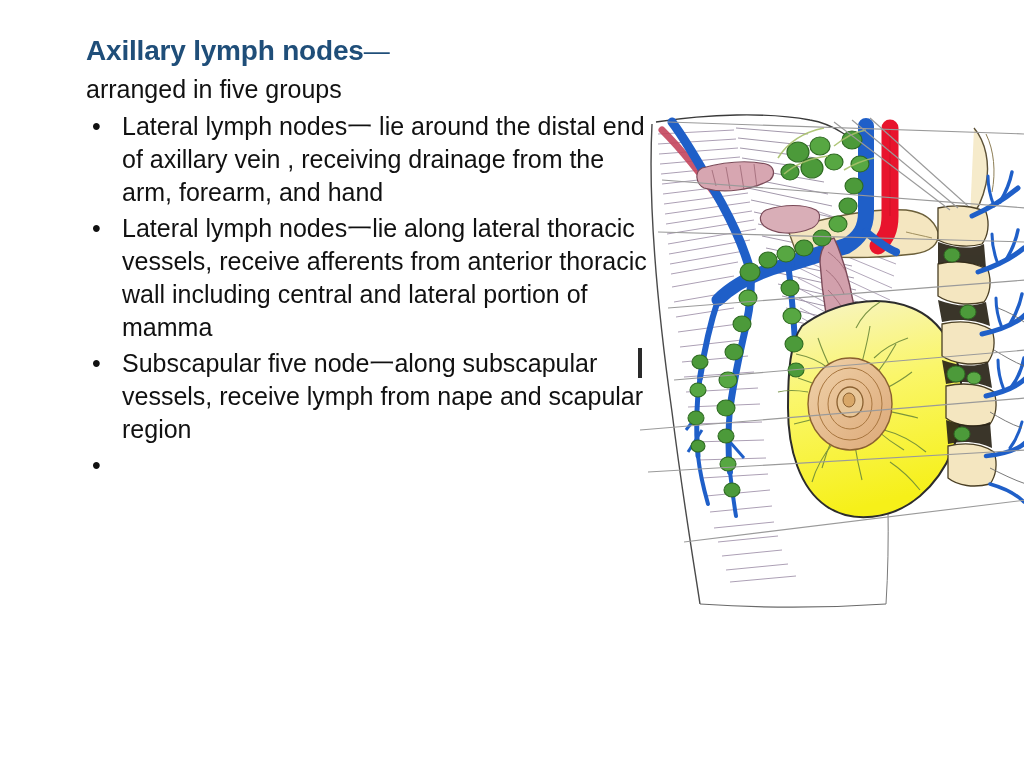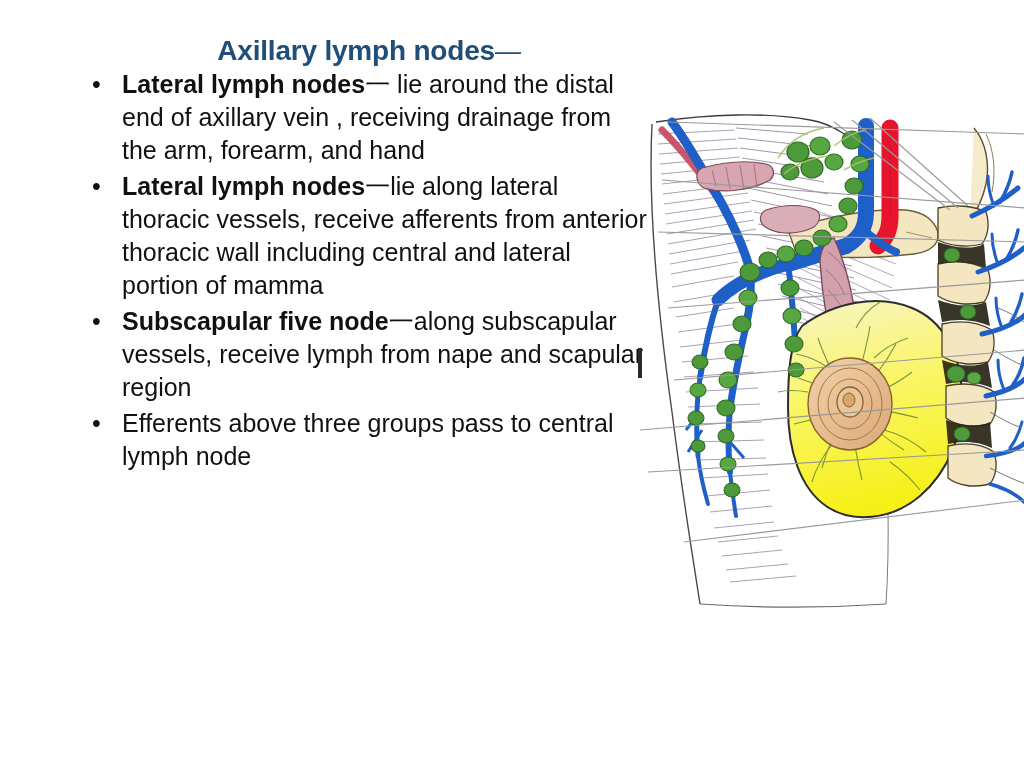--- a/index.html
+++ b/index.html
@@ -28,21 +28,20 @@
     width: 566px;
   }
   .slide-title {
     font-size: 28px;
     font-weight: bold;
     color: #1F4E79;
     line-height: 34px;
     letter-spacing: -0.2px;
     margin: 0;
     white-space: nowrap;
-    text-align: center;
   }
   .slide-title .em-dash {
     font-weight: normal;
     font-size: 26px;
   }
   .subtitle {
     font-size: 25px;
     color: #111111;
     line-height: 34px;
     margin: 4px 0 4px 0;
@@ -62,21 +61,21 @@
   }
   ul.bullets > li .dot {
     position: absolute;
     left: 6px;
     top: 0;
     font-size: 25px;
     line-height: 33px;
     color: #111111;
   }
   .term {
-    font-weight: bold;
+    font-weight: normal;
   }
   .dash-wide {
     font-weight: normal;
   }
 
   
   .figure {
     position: absolute;
     left: 638px;
     top: 112px;
@@ -89,20 +88,21 @@
 </style>
 </head>
 <body>
 
 <div class="slide">
 
   <div class="content">
 
     <h1 class="slide-title"><span>Axillary lymph nodes</span><span class="em-dash">—</span></h1>
 
+    <p class="subtitle">arranged in five groups</p>
 
     <ul class="bullets">
 
       <li>
         <span class="dot">•</span>
         <span class="term">Lateral lymph nodes</span><span class="dash-wide">一</span>
         <span>lie around the distal end of axillary vein , receiving drainage from the arm, forearm, and hand</span>
       </li>
 
       <li>
@@ -110,21 +110,20 @@
         <span class="term">Lateral lymph nodes</span><span class="dash-wide">一</span><span>lie along lateral thoracic vessels, receive afferents from anterior thoracic wall including central and lateral portion of mamma</span>
       </li>
 
       <li>
         <span class="dot">•</span>
         <span class="term">Subscapular five node</span><span class="dash-wide">一</span><span>along subscapular vessels, receive lymph from nape and scapular region</span>
       </li>
 
       <li>
         <span class="dot">•</span>
-        <span>Efferents above three groups pass to central lymph node</span>
       </li>
 
     </ul>
   </div>
 
   <div class="figure">
     <svg width="388" height="500" viewBox="0 0 388 500" xmlns="http://www.w3.org/2000/svg">
       <defs>
         <linearGradient id="mammaGrad" x1="0" y1="0" x2="0.2" y2="1">
           <stop offset="0%" stop-color="#F7F4C8"></stop>

